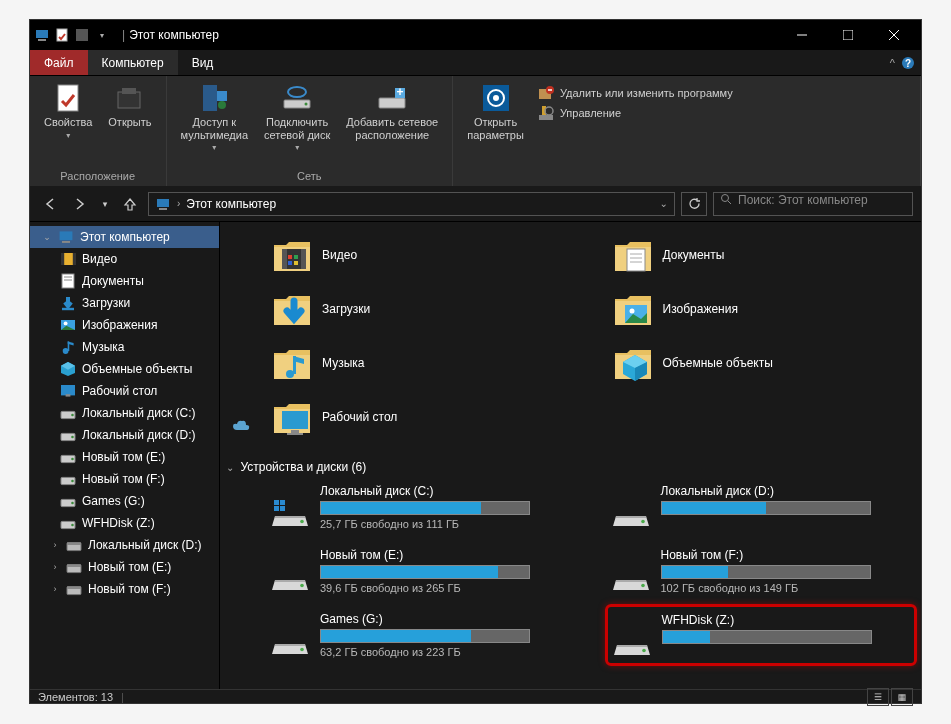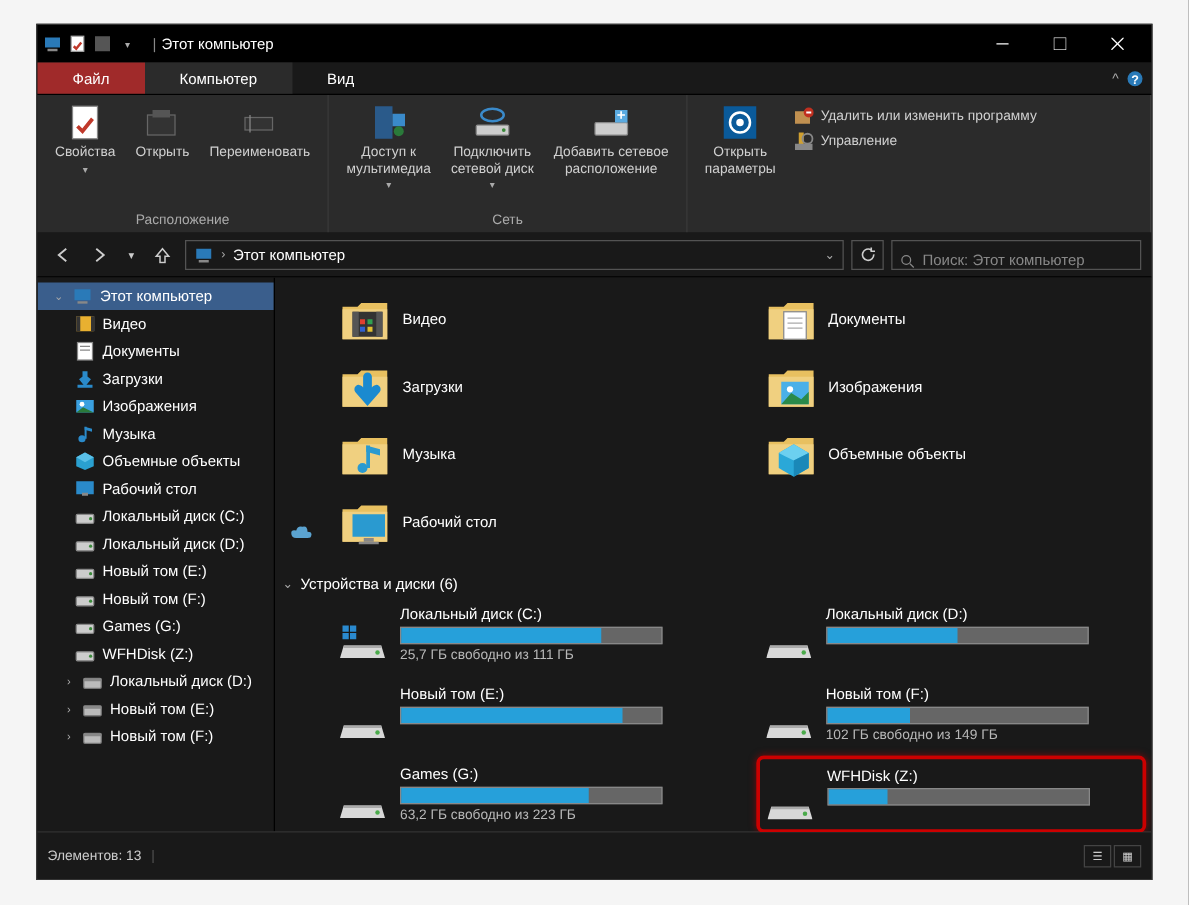--- a/index.html
+++ b/index.html
@@ -5,40 +5,40 @@
 * { margin:0; padding:0; box-sizing:border-box; font-family:'Segoe UI',Tahoma,sans-serif; -webkit-font-smoothing:antialiased; }
 body { background:#f5f5f5; width:951px; height:724px; overflow:hidden; }
 .window { position:absolute; top:19px; left:29px; width:893px; height:685px; background:#191919; color:#fff; display:flex; flex-direction:column; border:1px solid #333; }
 .titlebar { height:30px; background:#000; display:flex; align-items:center; padding:0 4px; font-size:12px; }
 .titlebar .tb-icons { display:flex; align-items:center; gap:4px; margin-right:8px; }
 .tb-ic { width:16px; height:16px; display:flex; align-items:center; justify-content:center; }
 .title-sep { margin:0 4px; color:#888; }
 .win-buttons { margin-left:auto; display:flex; }
 .win-btn { width:46px; height:30px; display:flex; align-items:center; justify-content:center; color:#fff; }
 .menubar { height:26px; background:#191919; display:flex; align-items:stretch; font-size:12px; border-bottom:1px solid #000; position:relative; }
-.menu-item { padding:0 28px; display:flex; align-items:center; cursor:pointer; }
+.menu-item { padding:0 14px; display:flex; align-items:center; cursor:pointer; }
 .menu-item.file { background:#a02a2a; color:#fff; }
 .menu-item.active { background:#2b2b2b; }
 .menu-right { margin-left:auto; display:flex; align-items:center; padding-right:6px; gap:6px; }
 .ribbon { height:110px; background:#2b2b2b; display:flex; font-size:11px; color:#d0d0d0; }
 .ribbon-group { display:flex; flex-direction:column; border-right:1px solid #3a3a3a; padding:4px 8px 2px; }
 .ribbon-group .items { flex:1; display:flex; align-items:flex-start; gap:4px; }
 .ribbon-group .label { text-align:center; font-size:11px; color:#aaa; padding:2px 0; }
 .rb-btn { display:flex; flex-direction:column; align-items:center; justify-content:flex-start; padding:2px 6px; gap:2px; text-align:center; min-width:48px; cursor:pointer; }
 .rb-btn .ico { width:32px; height:32px; display:flex; align-items:center; justify-content:center; }
 .rb-btn .lbl { font-size:11px; line-height:1.15; }
 .rb-line { display:flex; align-items:center; gap:6px; padding:1px 4px; cursor:pointer; font-size:11px; }
 .rb-line .sm-ico { width:16px; height:16px; display:flex; align-items:center; justify-content:center; }
 .navbar { height:36px; background:#191919; display:flex; align-items:center; padding:0 8px; gap:6px; border-bottom:1px solid #000; }
 .nav-btn { width:24px; height:24px; display:flex; align-items:center; justify-content:center; color:#ccc; cursor:pointer; }
 .addr { flex:1; height:24px; border:1px solid #535353; background:#191919; display:flex; align-items:center; padding:0 6px; font-size:12px; gap:6px; }
 .addr .crumbs { flex:1; display:flex; align-items:center; gap:6px; }
 .addr .ab-btn { color:#aaa; cursor:pointer; font-size:10px; }
 .refresh { width:26px; height:24px; border:1px solid #535353; display:flex; align-items:center; justify-content:center; cursor:pointer; color:#ccc; }
-.search { width:200px; height:24px; border:1px solid #535353; display:flex; align-items:flex-end; padding:0 6px; color:#888; font-size:12px; gap:6px; }
+.search { width:200px; height:24px; border:1px solid #535353; display:flex; align-items:flex-start; padding:0 6px; color:#888; font-size:12px; gap:6px; }
 .body { flex:1; display:flex; background:#191919; overflow:hidden; }
 .tree { width:190px; background:#191919; overflow-y:auto; overflow-x:hidden; padding:4px 0 4px 0; font-size:12px; border-right:1px solid #000; position:relative; }
 .tree::-webkit-scrollbar { width:16px; }
 .tree::-webkit-scrollbar-track { background:#2b2b2b; }
 .tree::-webkit-scrollbar-thumb { background:#555; }
 .tree-item { display:flex; align-items:center; height:22px; padding:0 4px 0 12px; gap:6px; cursor:pointer; white-space:nowrap; }
 .tree-item.sel { background:#3a5e8c; }
 .tree-item.sub { padding-left:30px; }
 .tree-item.removable { padding-left:20px; }
 .tree-ico { width:16px; height:16px; flex:none; display:flex; align-items:center; justify-content:center; }
@@ -51,21 +51,21 @@
 .section-hdr { display:flex; align-items:center; gap:6px; margin:4px 0 8px -4px; font-size:12px; }
 .section-hdr .exp2 { font-size:10px; color:#aaa; }
 .drive-grid { display:grid; grid-template-columns:1fr 1fr; gap:14px 40px; margin-left:40px; }
 .drive-item { display:flex; align-items:flex-start; gap:12px; cursor:pointer; position:relative; padding:2px; }
 .drive-ico { width:36px; height:28px; margin-top:14px; }
 .drive-info { flex:1; }
 .drive-bar { height:14px; background:#666; border:1px solid #888; margin:3px 0; width:210px; position:relative; }
 .drive-bar .fill { height:100%; background:#26a0da; }
 .drive-sub { color:#b8b8b8; font-size:11px; }
 .drive-item.highlighted { border:3px solid #c00; border-radius:6px; padding:6px; margin:-6px; box-shadow:0 0 6px rgba(200,0,0,0.5); }
-.status { height:38px; background:#191919; border-top:1px solid #333; display:flex; align-items:center; padding:0 8px; font-size:11px; color:#ccc; }
+.status { height:14px; background:#191919; border-top:1px solid #333; display:flex; align-items:center; padding:0 8px; font-size:11px; color:#ccc; }
 .status .spacer { flex:1; }
 .status .view-btn { width:22px; height:18px; border:1px solid #444; margin-left:2px; display:flex; align-items:center; justify-content:center; cursor:pointer; font-size:9px; }
 svg { display:block; }
 </style>
 </head>
 <body>
 
 <div class="window">
 
   <div class="titlebar">
@@ -140,29 +140,20 @@
           <span style="font-size:8px;color:#aaa">▾</span>
         </div>
         <div class="rb-btn">
           <span class="ico">
               <svg width="28" height="28">
                 <rect x="2" y="8" width="22" height="16" fill="#333" stroke="#666"></rect>
                 <rect x="6" y="4" width="14" height="6" fill="#555"></rect>
               </svg>
             </span>
           <span class="lbl">Открыть</span>
-        </div>
-        <div class="rb-btn">
-          <span class="ico">
-              <svg width="28" height="28">
-                <rect x="2" y="10" width="22" height="10" fill="#333" stroke="#666"></rect>
-                <line x1="6" y1="8" x2="6" y2="22" stroke="#888"></line>
-              </svg>
-            </span>
-          <span class="lbl">Переименовать</span>
         </div>
       </div>
       <div class="label">Расположение</div>
     </div>
 
     <div class="ribbon-group">
       <div class="items">
         <div class="rb-btn">
           <span class="ico">
               <svg width="30" height="30">
@@ -593,20 +584,21 @@
                 <path d="M3 18 L33 18 L36 28 L0 28 Z" fill="#d8d8d8"></path>
                 <path d="M3 18 L33 18 L33 20 L3 20 Z" fill="#aaa"></path>
                 <circle cx="30" cy="23.5" r="1.8" fill="#4aaa4a"></circle>
               </svg>
             </span>
     <div class="drive-info">
       <div>Новый том (E:)</div>
       <div class="drive-bar">
                 <div class="fill" style="width:85%"></div>
               </div>
+      <div class="drive-sub">39,6 ГБ свободно из 265 ГБ</div>
     </div>
           </div>
           <div class="drive-item">
             <span class="drive-ico">
               <svg width="36" height="30">
                 <path d="M3 18 L33 18 L36 28 L0 28 Z" fill="#d8d8d8"></path>
                 <path d="M3 18 L33 18 L33 20 L3 20 Z" fill="#aaa"></path>
                 <circle cx="30" cy="23.5" r="1.8" fill="#4aaa4a"></circle>
               </svg>
             </span>

